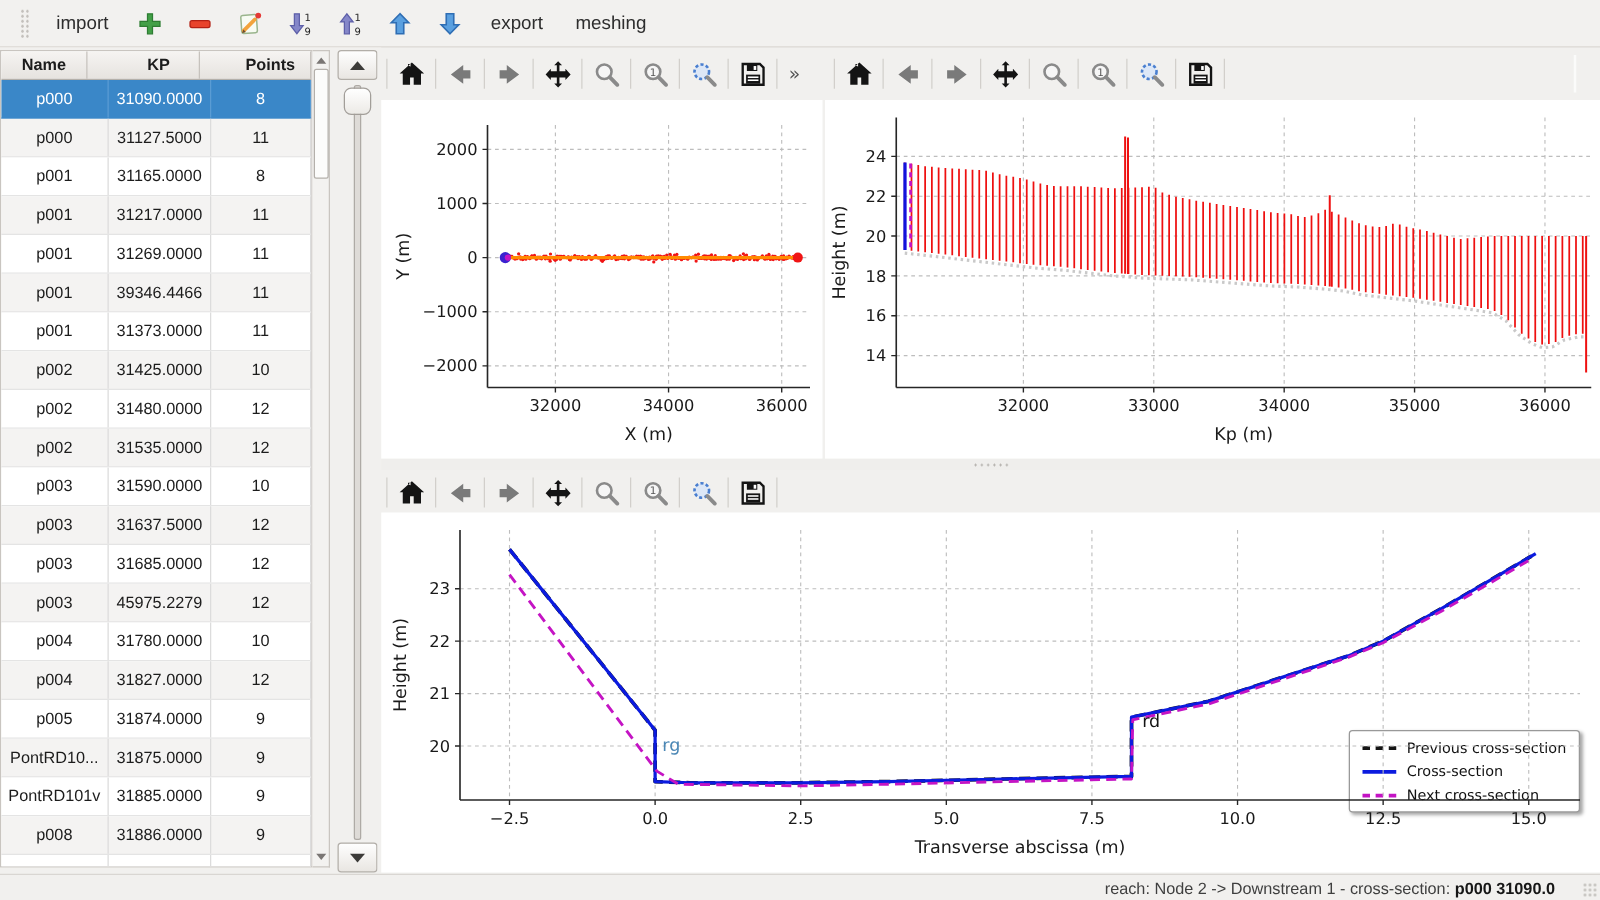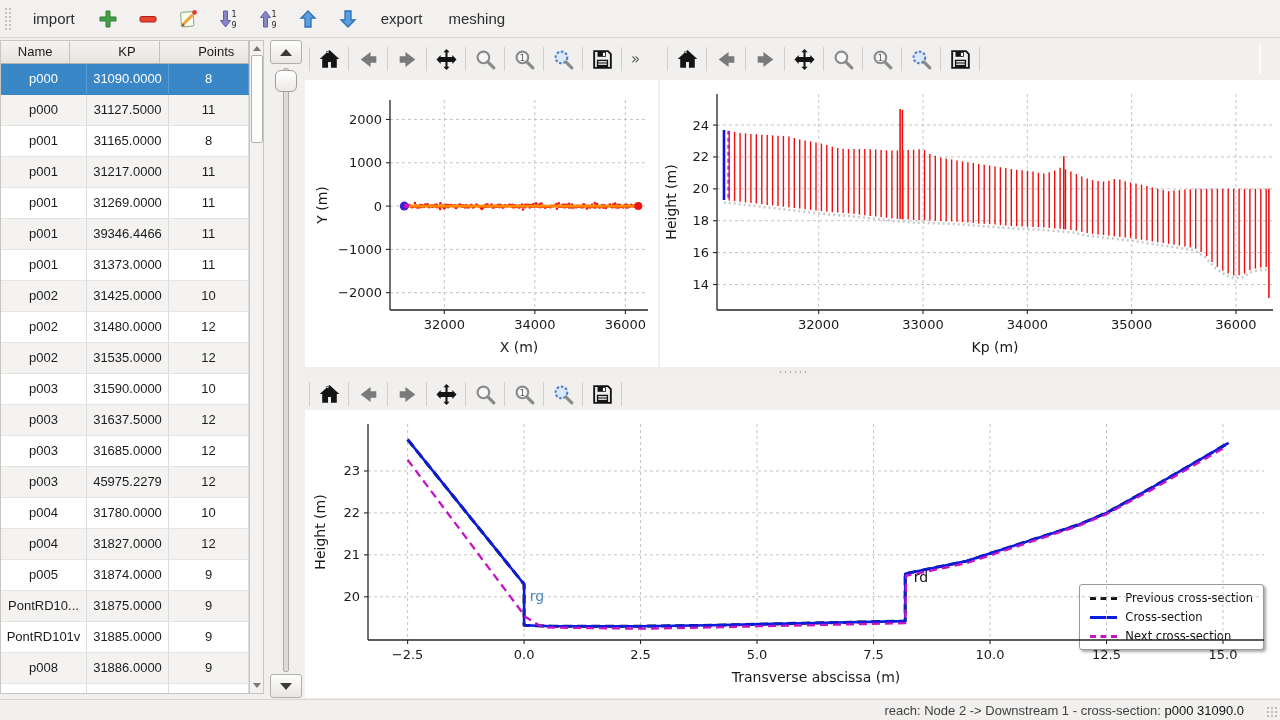--- a/index.html
+++ b/index.html
@@ -1,37 +1,37 @@
 <!DOCTYPE html>
 <html><head>
 <meta charset="utf-8">
 <style>
   html,body{margin:0;padding:0;width:1280px;height:720px;overflow:hidden;
     font-family:"Liberation Sans","DejaVu Sans",sans-serif;background:#f1f0ee;}
   .abs{position:absolute;}
   
   #topbar{left:0;top:0;width:1280px;height:38px;background:#f2f1ef;border-bottom:1px solid #dbd8d4;
-    display:flex;align-items:center;gap:6px;padding-left:4px;box-sizing:border-box;}
+    display:flex;align-items:center;gap:6px;padding-left:16px;box-sizing:border-box;}
   #topbar .grip{width:7px;height:24px;background-image:radial-gradient(#c3c0bc 1px,transparent 1.2px);
     background-size:4px 4px;margin-right:6px;}
   .tbtn{border:none;background:transparent;font:15px "Liberation Sans","DejaVu Sans",sans-serif;
     color:#2d2d2d;padding:6px 10px;cursor:default;}
   .ibtn{border:none;background:transparent;width:34px;height:32px;padding:2px;cursor:default;}
   .ibtn svg{width:24px;height:24px;display:block;margin:auto;}
   
   #left-panel{left:0;top:38px;width:302px;height:661px;background:#f1f0ee;}
   #xs-table{position:absolute;left:0;top:2px;width:250px;height:654px;background:#fff;
     border:1px solid #c9c5c0;box-sizing:border-box;overflow:hidden;font-size:13px;color:#1c1c1c;}
   .trow{display:flex;height:30px;line-height:29px;border-bottom:1px solid #e4e4e4;background:#fff;}
   .trow.alt{background:#f4f3f2;}
   .trow.sel{background:#3a87c8;color:#fff;border-bottom:1px solid #3a87c8;}
   .tcell{text-align:center;border-right:1px solid #dcdcdc;overflow:hidden;white-space:nowrap;box-sizing:border-box;}
   .trow.sel .tcell{border-right:1px solid #5a9cd4;}
   .c0{width:86px;} .c1{width:82px;} .c2{width:80px;}
-  #thead{display:flex;height:22px;line-height:21px;font-weight:normal;
+  #thead{display:flex;height:22px;line-height:21px;font-weight:bold;
     background:linear-gradient(#f6f4f2,#e6e3df);border-bottom:1px solid #b4b0aa;gap:24px;}
   #thead .tcell{border-right:1px solid #c6c2bd;}
   
   #tsb{position:absolute;left:250px;top:2px;width:14px;height:654px;background:#f3f2f0;
     border:1px solid #c9c5c0;border-left:none;box-sizing:border-box;}
   .sb-arrow{position:absolute;left:3px;width:0;height:0;border-left:4px solid transparent;border-right:4px solid transparent;}
   #tsb-up{top:5px;border-bottom:5px solid #7a7674;}
   #tsb-dn{bottom:5px;border-top:5px solid #7a7674;}
   #tsb-thumb{position:absolute;left:1px;top:14px;width:10px;height:86px;background:#fcfcfb;
     border:1px solid #b4b0ab;border-radius:2px;}
@@ -69,21 +69,21 @@
   
   #section-legend{position:absolute;right:16px;bottom:48px;background:#fff;border:1px solid #999;
     border-radius:3px;box-shadow:2px 2px 3px rgba(0,0,0,0.35);padding:6px 10px;display:flex;
     flex-direction:column;gap:5px;font:11.5px "DejaVu Sans",sans-serif;color:#111;margin-left:47px;}
   .lg-row{display:flex;align-items:center;gap:8px;}
   .lg-sample{width:27px;height:0;}
   
   #statusbar{left:0;top:699px;width:1280px;height:21px;background:#f1f0ee;border-top:1px solid #d9d6d2;
     box-sizing:border-box;font-size:13px;color:#3f3f3f;display:flex;align-items:center;justify-content:flex-end;}
   #status-text{margin-right:36px;white-space:pre;}
-  #status-value{font-weight:normal;color:#161616;}
+  #status-value{font-weight:bold;color:#161616;}
   #grip-corner{position:absolute;right:2px;bottom:2px;width:12px;height:12px;
     background-image:radial-gradient(#c3c0bc 1px,transparent 1.2px);background-size:4px 4px;}
   #tb2-endsep{left:1259px;top:44px;width:2px;height:30px;background:#fbfbfa;}
 </style>
 </head>
 <body>
 
 <div id="topbar" class="abs">
   <div class="grip"></div>
 

